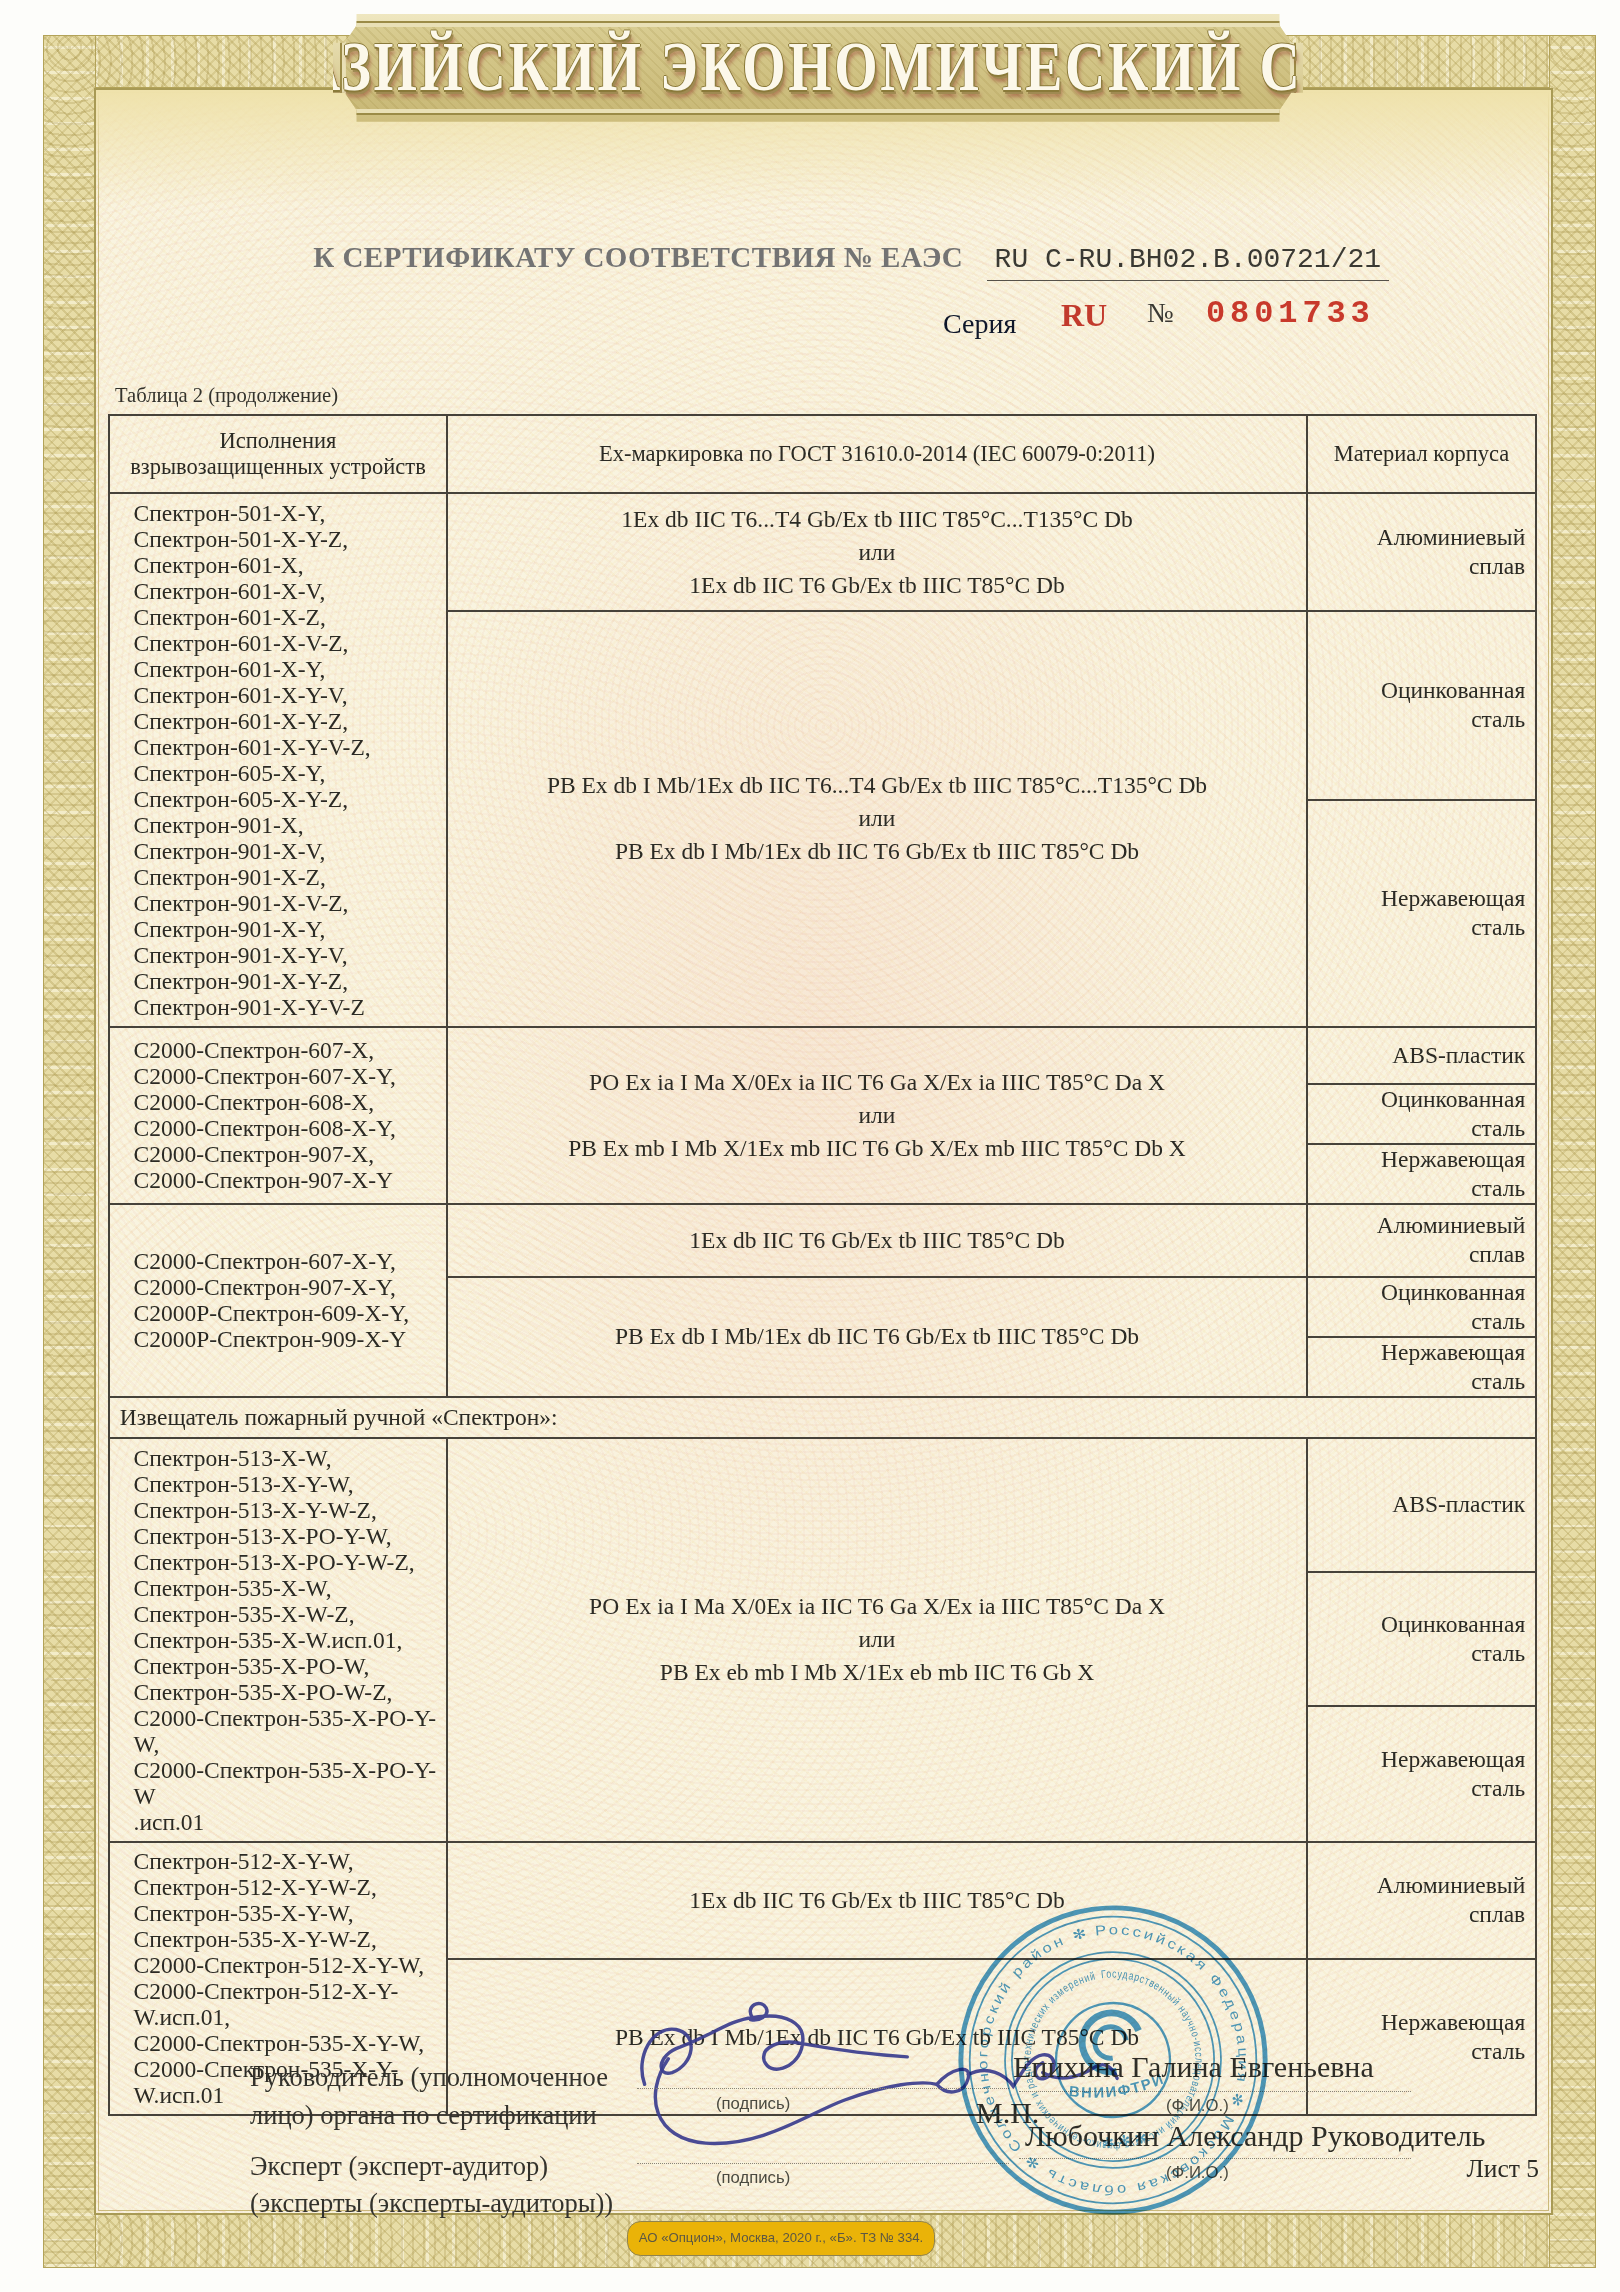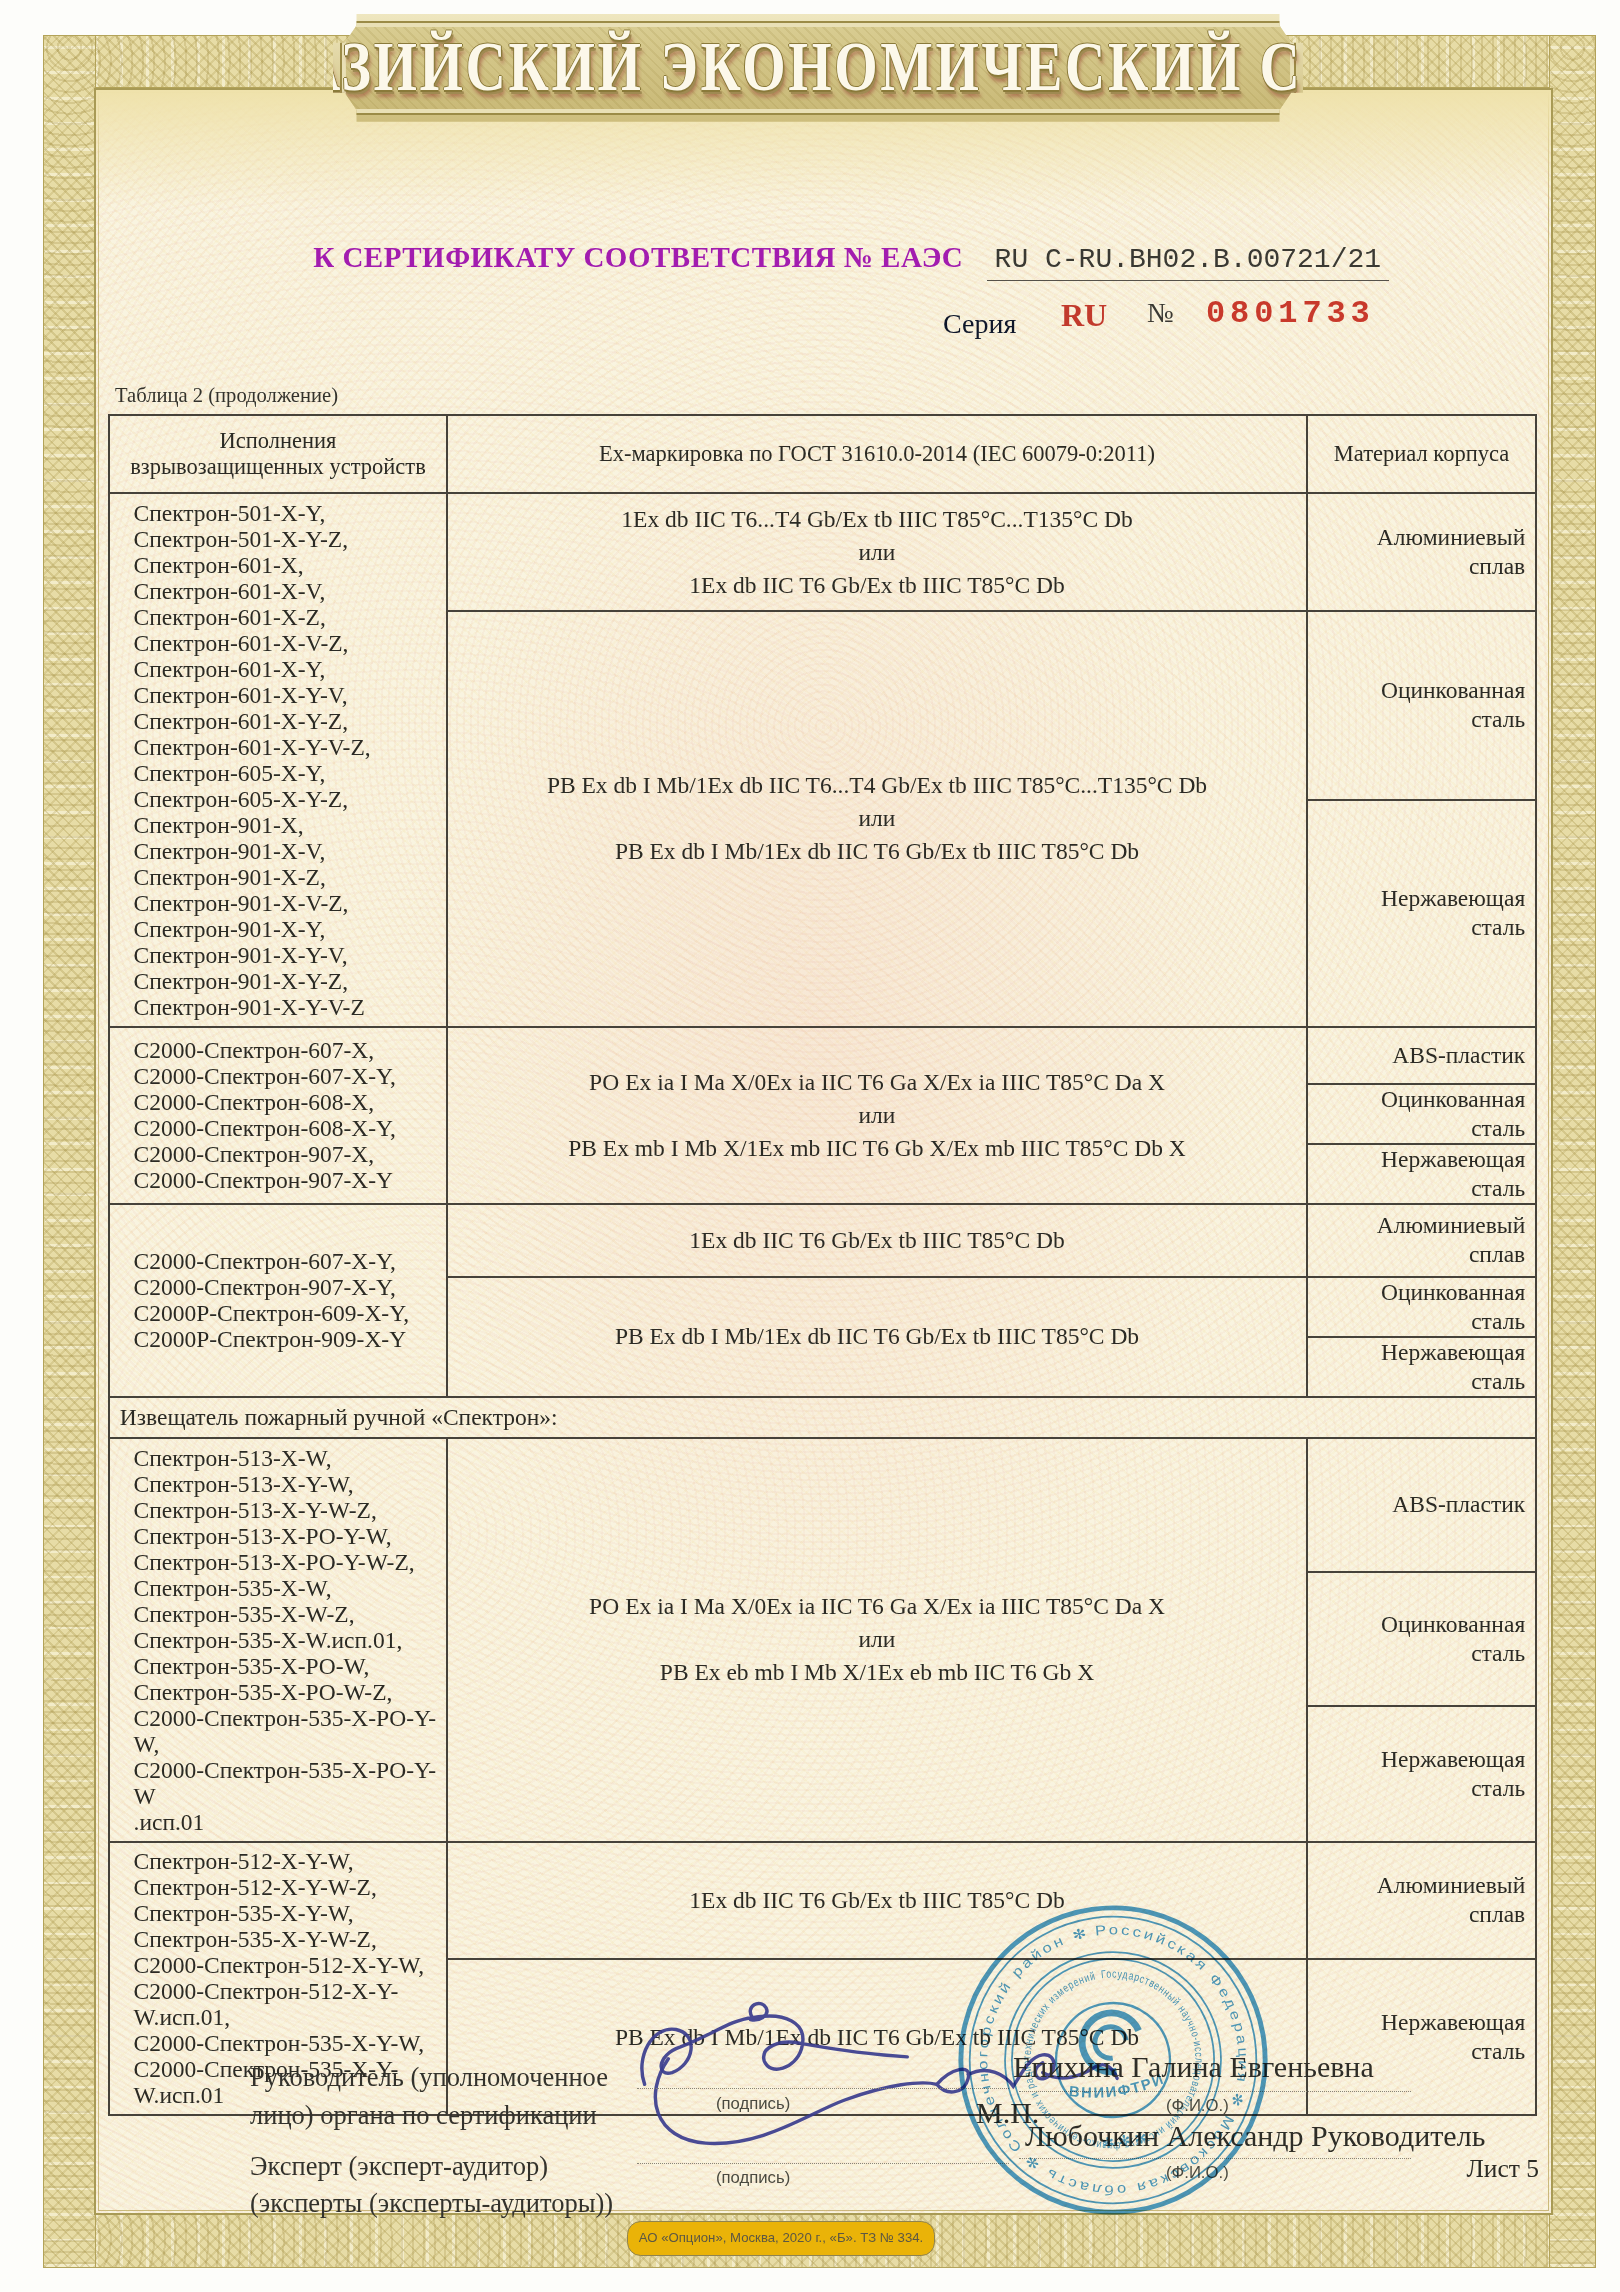--- a/index.html
+++ b/index.html
@@ -70,21 +70,21 @@
   }
   
   .doc-title {
     position:absolute; left:0; right:0; top:145px; text-align:center;
     font-size:46px; font-weight:bold; letter-spacing:8.8px; color:#30302a;
   }
   .cert-line {
     position:absolute; left:0; right:0; top:241px; display:flex;
     justify-content:center; align-items:baseline; gap:23.5px; transform:translateX(41px);
   }
-  .cert-label { font-size:29px; font-weight:bold; letter-spacing:0.5px; color:#a21caf; white-space:nowrap; }
+  .cert-label { font-size:29px; font-weight:bold; letter-spacing:0.5px; color:#737373; white-space:nowrap; }
   .cert-number { font-size:28px; color:#3a3933; white-space:nowrap; border-bottom:1.5px solid #56524a; padding:0 7.8px 4.9px 7.8px;font-family:Liberation Mono, monospace; }
   .series-row { position:absolute; left:0; top:297px; width:100%; height:45px; }
   .series-label { position:absolute; left:943px; font-size:28px; color:#0f172a;margin-top:11px; }
   .series-value { position:absolute; left:1061px; font-size:32px; font-weight:bold; color:#c23a2c; }
   .number-sign  { position:absolute; left:1147px; font-size:28px; color:#3a3933; }
   .serial-number{ position:absolute; left:1206px; top:-2px; font-family:"Liberation Mono", monospace;
                   font-size:32px; font-weight:bold; color:#c8392b; letter-spacing:4.9px; }
   .table-caption { position:absolute; left:98px; top:384px; font-size:20.6px; color:#33322c;padding-left:17px; }
   
   table.main {

